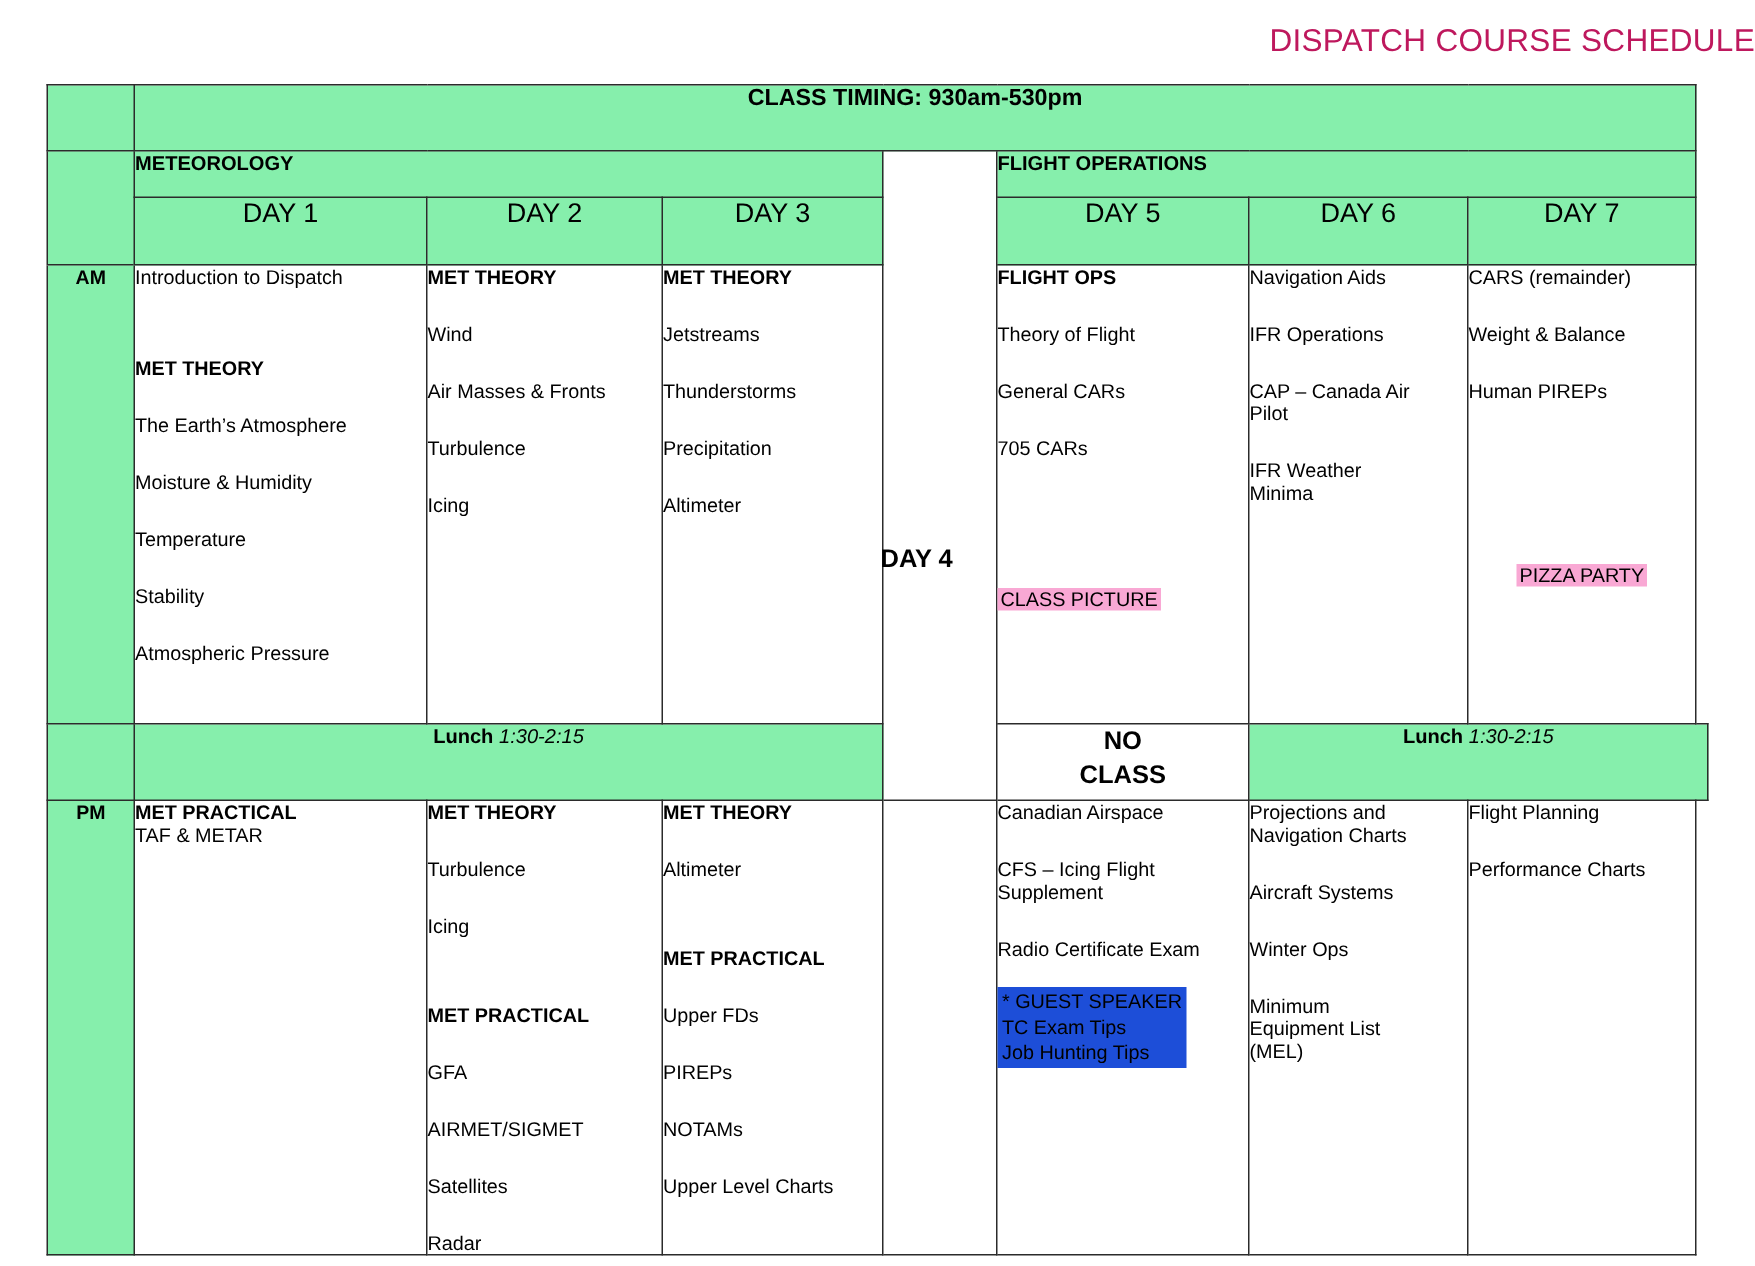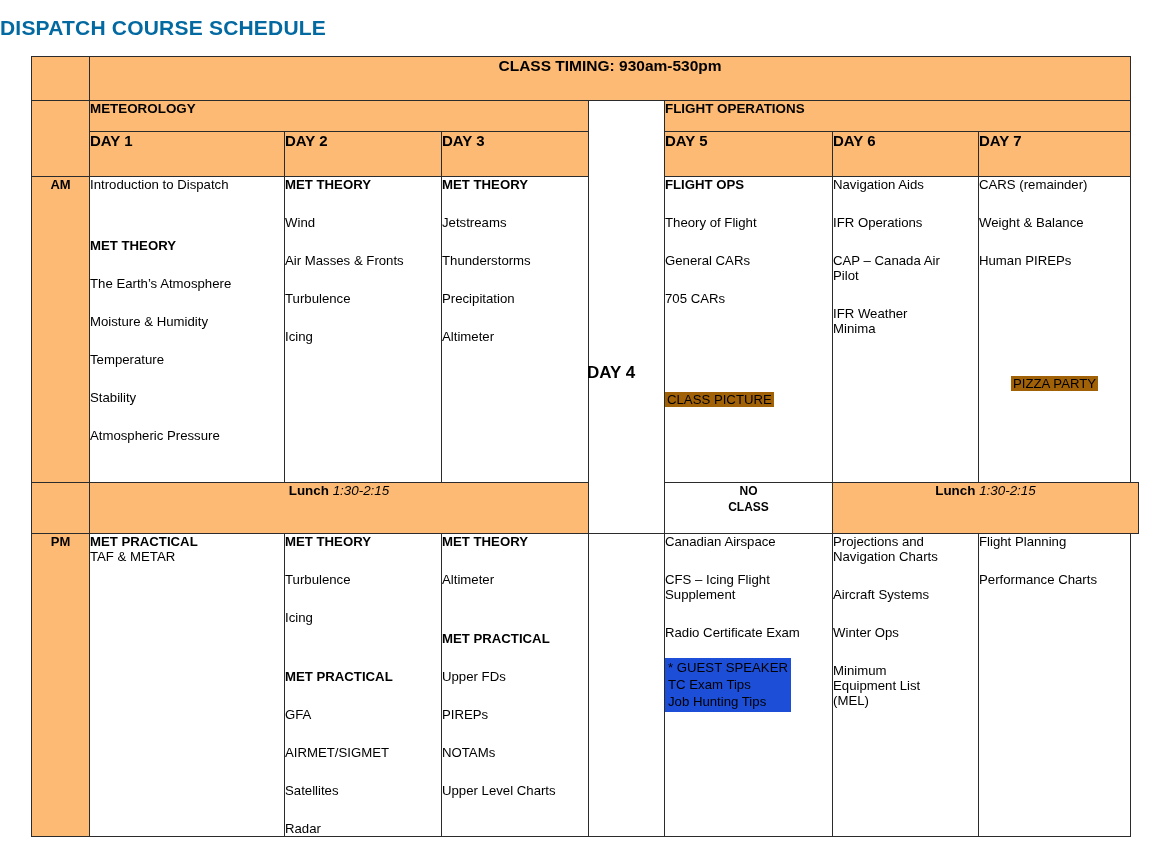--- a/index.html
+++ b/index.html
@@ -19,25 +19,25 @@
     position: relative;
     width: 1170px;
     height: 844px;
   }
 
   .title {
     position: absolute;
     left: 0;
     top: 16px;
     width: 1170px;
-    text-align: left;
+    text-align: right;
     font-size: 21px;
-    font-weight: bold;
+    font-weight: normal;
     letter-spacing: 0.2px;
-    color: #0369a1;
+    color: #be185d;
   }
 
   .table-wrap {
     position: absolute;
     left: 31px;
     top: 56px;
     width: 1108px;
     height: 747px;
   }
 
@@ -59,55 +59,56 @@
   col.c-ampm   { width: 58px;  }
   col.c-d1     { width: 195px; }
   col.c-d2     { width: 157px; }
   col.c-d3     { width: 147px; }
   col.c-d4     { width: 76px;  }
   col.c-d5     { width: 168px; }
   col.c-d6     { width: 146px; }
   col.c-d7     { width: 152px; }
 
   
-  .shade   { background: #fdba74; }
+  .shade   { background: #86efac; }
   .white   { background: #ffffff; }
 
   
   .timing {
     text-align: center;
     vertical-align: middle;
     font-weight: bold;
     font-size: 15.5px;
     height: 43px;
   }
   .section-head {
     text-align: left;
     vertical-align: middle;
     font-weight: bold;
     font-size: 13.4px;
     height: 30px;
   }
   .day-head {
-    vertical-align: middle;
-    font-weight: bold;
-    font-size: 15px;
+    text-align: center;
+    vertical-align: middle;
+    font-weight: normal;
+    font-size: 18px;
     height: 44px;
   }
   .ampm-label {
     text-align: center;
     vertical-align: middle;
     font-weight: bold;
     font-size: 13px;
   }
   .noclass-cell {
     text-align: center;
     vertical-align: middle;
     font-weight: bold;
-    font-size: 12px;
+    font-size: 17px;
     background: #ffffff;
     line-height: 1.35;
   }
 
   
   .content {
     padding: 8px 7px 6px 7px;
     line-height: 1.0;
   }
   .content .line {
@@ -115,21 +116,21 @@
     line-height: 15px;
     height: 15px;
     white-space: nowrap;
     overflow: visible;
   }
   .content .line.b { font-weight: bold; }
   .content .line.spacer { height: 23px; }
   .content .line.gap { margin-top: 23px; }
   .content .line.hl {
     display: inline-block;
-    background: #a16207;
+    background: #f9a8d4;
     padding: 0 2px;
   }
   .content .block-hl {
     background: #1d4ed8;
     display: inline-block;
     padding: 1px 3px 2px 3px;
   }
   .content .block-hl .line { height: 17px; line-height: 17px; }
   .content .center { text-align: center; }
 

